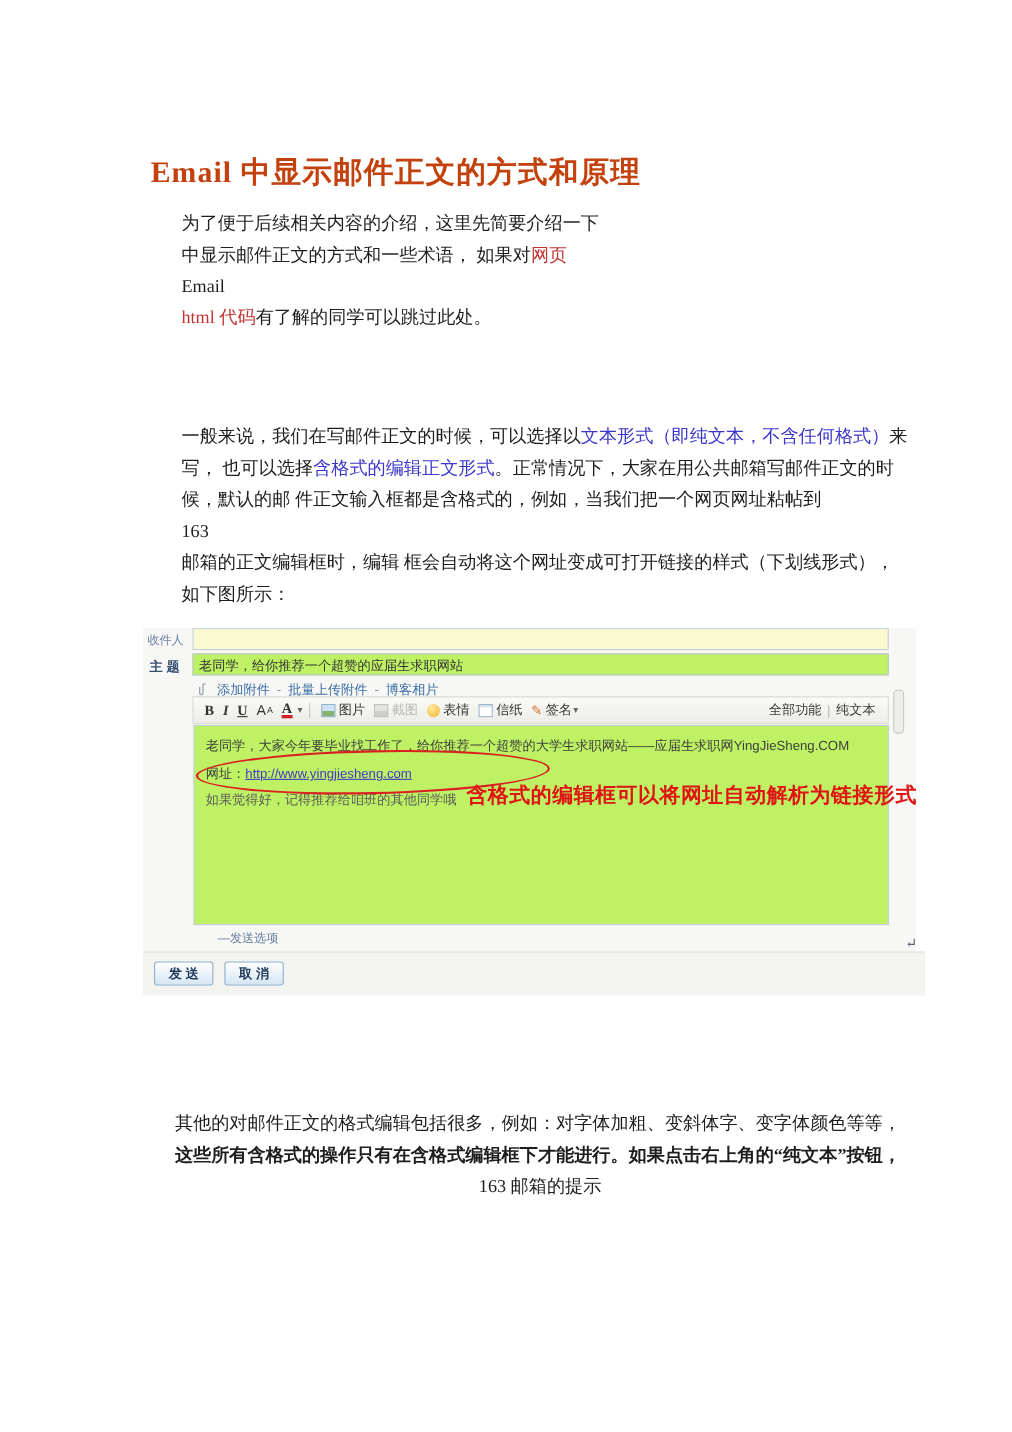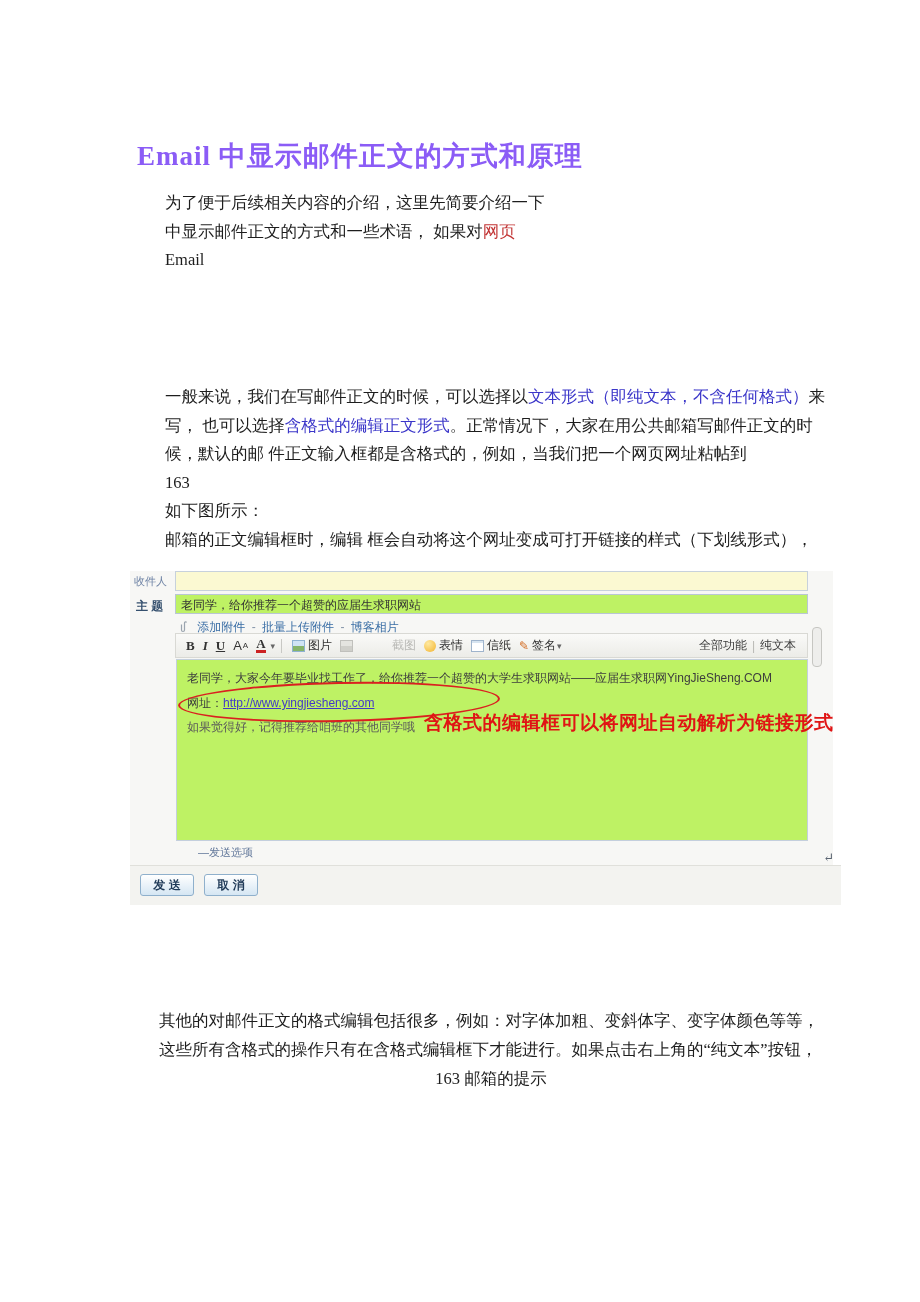--- a/index.html
+++ b/index.html
@@ -4,21 +4,21 @@
 <style>
   html,body{margin:0;padding:0;}
   body{background:#e8e8e8;}
   .page{
     position:relative;width:920px;height:1302px;background:#ffffff;
     font-family:"Liberation Serif","DejaVu Serif",serif;color:#1d1d1d;
     margin:0 auto;overflow:hidden;
   }
   .doc-title{
     position:absolute;left:137px;top:120px;font-size:27px;font-weight:bold;
-    letter-spacing:1px;color:#8b5cf6;
+    letter-spacing:1px;color:#c2410c;
   }
   .para{position:absolute;left:137px;width:656px;margin-left:28px;}
   .para .ln{font-size:16.5px;line-height:28.6px;white-space:nowrap;}
   .para .ln.center{text-align:center;white-space:normal;}
   .red{color:#c23434;}
   .blue{color:#3b36c9;}
 
   
   .shot{
     position:absolute;left:130px;top:546px;width:703px;height:333px;
@@ -39,21 +39,21 @@
     display:flex;align-items:center;box-sizing:border-box;padding:0 6px;
   }
   .tb{display:inline-flex;align-items:center;margin:0 4px;color:#333;cursor:pointer;font-size:13px;}
   .tb.b{font-weight:bold;font-family:"Liberation Serif",serif;}
   .tb.i{font-style:italic;font-family:"Liberation Serif",serif;font-weight:bold;}
   .tb.u{text-decoration:underline;font-weight:bold;font-family:"Liberation Serif",serif;}
   .tb.sz sup{font-size:8px;margin-left:1px;}
   .tb.clr{border-bottom:3px solid #cc2222;line-height:12px;font-weight:bold;font-family:"Liberation Serif",serif;}
   .tb-sep{width:1px;height:14px;background:#c8c8c4;margin:0 6px;}
   .tb-lbl{font-size:12px;margin-left:3px;}
-  .tb.disabled,.tb.disabled .tb-lbl{color:#b9b9b6;gap:36px;}
+  .tb.disabled,.tb.disabled .tb-lbl{color:#b9b9b6;}
   .caret{font-size:9px;color:#666;margin-left:1px;}
   .ic{display:inline-block;width:13px;height:12px;border:1px solid #8fb2d2;box-sizing:border-box;
       background:linear-gradient(#cfe3f4 55%,#86b46a 55%);}
   .ic.gray{border-color:#c0c0bc;background:linear-gradient(#e4e4e0 55%,#cfcfca 55%);}
   .ic.smile{border:none;border-radius:50%;width:12px;background:radial-gradient(circle at 35% 30%,#ffe9a0,#f2b430);}
   .ic.paper{background:#fff;border-color:#9fb4cc;box-shadow:inset 0 2px 0 #d7e4f0;}
   .ic.pen{border:none;background:none;width:10px;color:#d2691e;font-size:12px;line-height:12px;}
   .tb-right{margin-left:auto;display:flex;align-items:center;}
   .tb-right .lnk{font-size:12px;color:#3c3c3c;cursor:pointer;margin:0 5px;}
   .editor{
@@ -98,29 +98,30 @@
 <body>
 
 <div class="page">
 
   <h1 class="doc-title">Email 中显示邮件正文的方式和原理</h1>
 
   <div class="para" style="top:189px;">
     <div class="ln"><span>为了便于后续相关内容的介绍，这里先简要介绍一下</span></div>
     <div class="ln"><span>中显示邮件正文的方式和一些术语，  如果对</span><span class="red">网页</span></div>
     <div class="ln"><span>Email</span></div>
+    <div class="ln"><span class="red">html 代码</span><span>有了解的同学可以跳过此处。</span></div>
   </div>
 
   <div class="para" style="top:383px;">
     <div class="ln"><span>一般来说，我们在写邮件正文的时候，可以选择以</span><span class="blue">文本形式（即纯文本，不含任何格式）</span><span>来</span></div>
     <div class="ln"><span>写，  也可以选择</span><span class="blue">含格式的编辑正文形式</span><span>。正常情况下，大家在用公共邮箱写邮件正文的时</span></div>
     <div class="ln"><span>候，默认的邮 件正文输入框都是含格式的，例如，当我们把一个网页网址粘帖到</span></div>
     <div class="ln"><span>163</span></div>
+    <div class="ln"><span>邮箱的正文编辑框时，编辑 框会自动将这个网址变成可打开链接的样式（下划线形式），</span></div>
     <div class="ln"><span>如下图所示：</span></div>
-    <div class="ln"><span>邮箱的正文编辑框时，编辑 框会自动将这个网址变成可打开链接的样式（下划线形式），</span></div>
   </div>
 
   <div class="shot">
 
     <span class="fld-label" style="left:4px;top:3px;">收件人</span>
     <div class="fld to"></div>
 
     <span class="fld-label" style="left:6px;top:27px;color:#35506e;font-weight:bold;font-size:12px;">主 题</span>
     <div class="fld subj">
       <span class="val">老同学，给你推荐一个超赞的应届生求职网站</span>
@@ -195,17 +196,17 @@
     <div class="btn-band">
       <div class="btn send">发 送</div>
       <div class="btn cancel">取 消</div>
     </div>
   </div>
 
   <span class="pilcrow">↵</span>
 
   <div class="para" style="top:1006px;left:131px;width:664px;">
     <div class="ln" style="line-height:29px;"><span>其他的对邮件正文的格式编辑包括很多，例如：对字体加粗、变斜体字、变字体颜色等等，</span></div>
-    <div class="ln" style="line-height:29px;"><span>这些所有含格式的操作只有在含格式编辑框下才能进行。如果点击右上角的“纯文本”按钮，</span></div>
+    <div class="ln" style="line-height:29px;font-weight:bold;"><span>这些所有含格式的操作只有在含格式编辑框下才能进行。如果点击右上角的“纯文本”按钮，</span></div>
     <div class="ln center" style="line-height:29px;"><span>163 邮箱的提示</span></div>
   </div>
 
 </div>
 
 </body></html>

